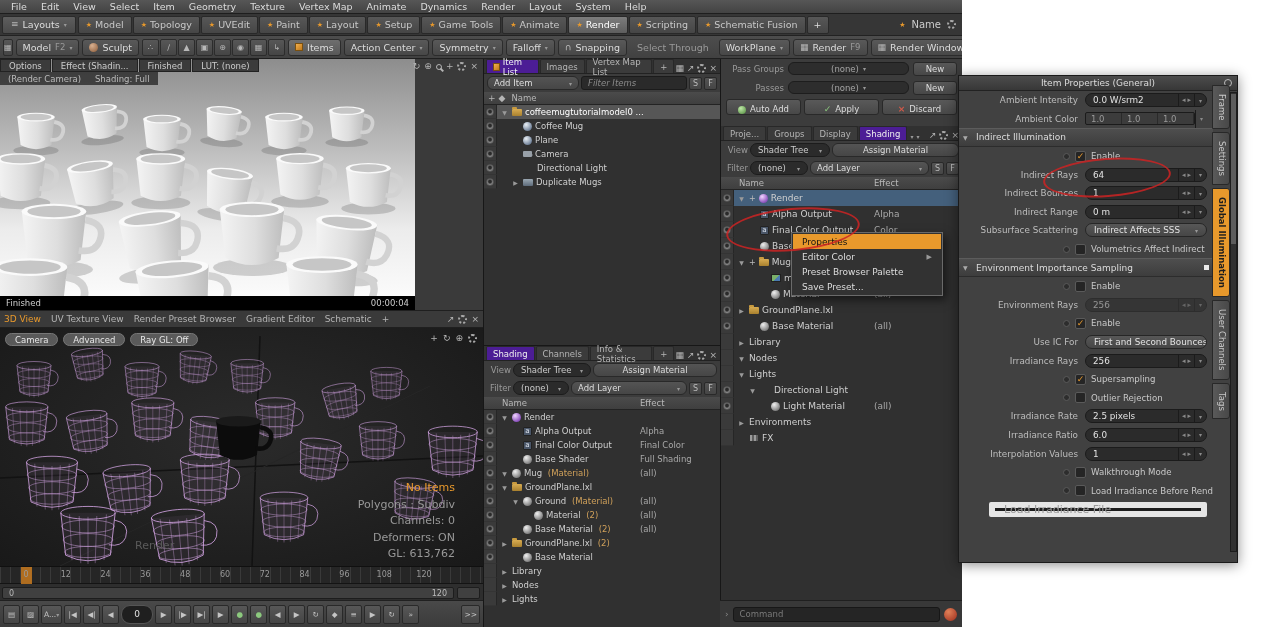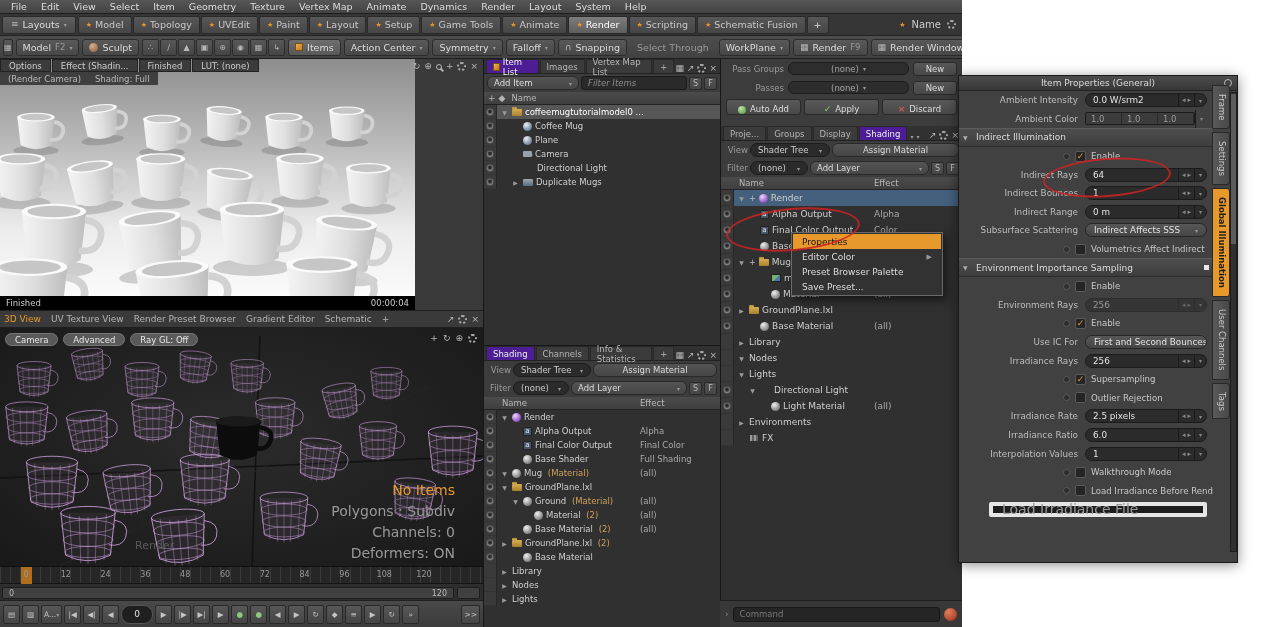--- a/index.html
+++ b/index.html
@@ -53,21 +53,21 @@
 #view-tabs{position:absolute;left:0;top:310px;width:483px;height:18px;background:#3a3a3a;border-top:1px solid #1f1f1f;border-bottom:1px solid #1f1f1f;display:flex;align-items:center;padding-left:4px;gap:10px;font-size:9px;}
 .vtab{color:#b5b5b5;}
 .vtab.active{color:#e8992c;}
 #vt-icons{margin-left:auto;display:flex;gap:4px;padding-right:4px;align-items:center;}
 
 
 #wire-view{position:absolute;left:0;top:328px;width:483px;height:238px;background:radial-gradient(ellipse at 50% 45%,#2b2b2b,#191919);overflow:hidden;}
 #wv-pills{position:absolute;left:5px;top:5px;display:flex;gap:5px;z-index:5;}
 .pill{height:13px;border-radius:7px;background:rgba(96,96,96,.9);border:1px solid #777;color:#e8e8e8;font-size:8.5px;display:flex;align-items:center;padding:0 9px;}
 #wv-icons{position:absolute;right:6px;top:6px;display:flex;gap:5px;z-index:5;align-items:center;}
-#wv-info{position:absolute;right:28px;top:152px;text-align:right;font-size:14px;color:#999;line-height:1.5;z-index:4;}
+#wv-info{position:absolute;right:28px;top:152px;text-align:right;font-size:11px;color:#999;line-height:1.5;z-index:4;}
 #wv-info .hl{color:#e8992c;}
 #wv-watermark{position:absolute;left:135px;bottom:14px;color:#5a5a5a;font-size:11px;z-index:4;}
 
 
 #timeline{position:absolute;left:0;top:566px;width:483px;height:34px;background:#2e2e2e;border-top:1px solid #101010;}
 #ruler{position:absolute;left:0;top:0;width:483px;height:17px;background:#262626 repeating-linear-gradient(90deg,#3a3a3a 0 1px,transparent 1px 10px);border-bottom:1px solid #141414;}
 .tick{position:absolute;top:3px;font-size:8px;color:#9a9a9a;transform:translateX(-50%);}
 #playhead{position:absolute;left:21px;top:0;width:11px;height:17px;background:#c87a20;opacity:.85;}
 #rangebar{position:absolute;left:2px;top:20px;width:452px;height:12px;background:#404040;border:1px solid #1d1d1d;border-radius:2px;display:flex;align-items:center;justify-content:space-between;padding:0 6px;font-size:8px;color:#bbb;}
 #rangestub{position:absolute;left:457px;top:20px;width:23px;height:12px;background:#404040;border:1px solid #1d1d1d;border-radius:2px;}
@@ -171,21 +171,21 @@
 .prow.disabled .nfield{opacity:.5;}
 .prow.cb{padding-left:104px;gap:5px;}
 .cdot{width:7px;height:7px;border-radius:50%;background:#2d2d2d;border:1px solid #5a5a5a;flex:none;}
 .cbox{width:11px;height:11px;background:#252525;border:1px solid #5a5a5a;border-radius:2px;display:flex;align-items:center;justify-content:center;color:#e8992c;font-size:9px;font-weight:bold;flex:none;}
 .cblabel{color:#c8c8c8;font-size:8.6px;white-space:nowrap;}
 .c3{flex:1;display:flex;height:13px;border:1px solid #1b1b1b;border-radius:2px;overflow:hidden;background:#3c3c3c;}
 .c3 span{flex:1;border-right:1px solid #2a2a2a;color:#9a9a9a;font-size:8.5px;display:flex;align-items:center;padding-left:5px;}
 .pdrop{flex:1;height:14px;background:linear-gradient(#575757,#464646);border:1px solid #262626;border-radius:7px;display:flex;align-items:center;padding:0 8px;font-size:8.8px;color:#e2e2e2;white-space:nowrap;overflow:hidden;}
 .pdrop .da{margin-left:auto;}
 .prow.btnrow{padding-left:30px;}
-.pwide{flex:1;height:15px;background:#1d1d1d;border:4px solid #e5e5e5;color:#999;display:flex;align-items:center;padding:0 9px;font-size:14px;border-radius:2px;}
+.pwide{flex:1;height:15px;background:#1d1d1d;border:6px solid #e5e5e5;color:#999;display:flex;align-items:center;padding:0 9px;font-size:11px;border-radius:2px;}
 #side-tabs{position:absolute;left:1212px;top:85px;width:18px;display:flex;flex-direction:column;gap:3px;}
 .stab{writing-mode:vertical-rl;background:linear-gradient(90deg,#5a5a5a,#484848);border:1px solid #282828;border-radius:0 3px 3px 0;color:#c8c8c8;font-size:8.5px;padding:8px 2px;text-align:center;}
 .stab.active{background:#e8992c;color:#1e1e1e;font-weight:bold;}
 #props-scroll{position:absolute;left:1230px;top:92px;width:7px;height:460px;background:#303030;border:1px solid #1c1c1c;}
 #props-scroll .thumb{width:5px;height:150px;background:#5c5c5c;margin:1px auto;}
 
 
 #ctx-menu{position:absolute;left:791px;top:232px;width:152px;background:#323232;border:1px solid #6a6a6a;box-shadow:3px 4px 9px rgba(0,0,0,.55);padding:1px;z-index:40;}
 .cmi{height:15px;display:flex;align-items:center;padding:0 9px;color:#ddd;font-size:9px;}
 .cmi.active{background:#e8992c;color:#141414;}

